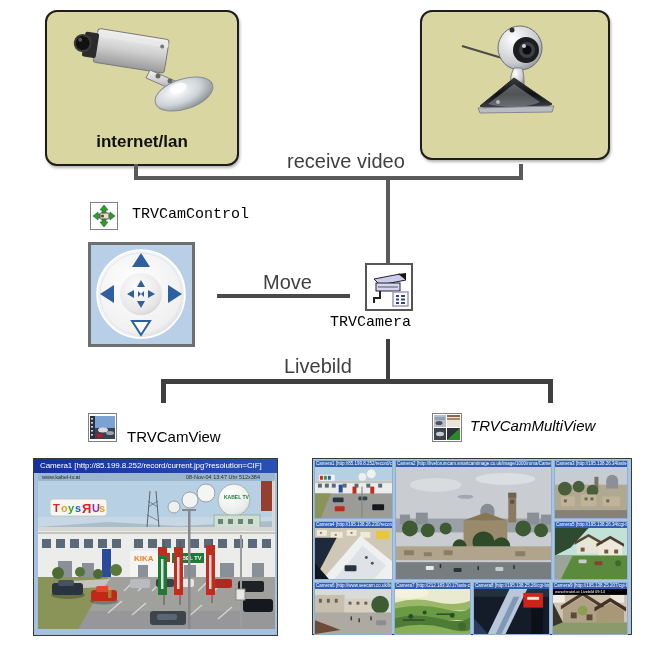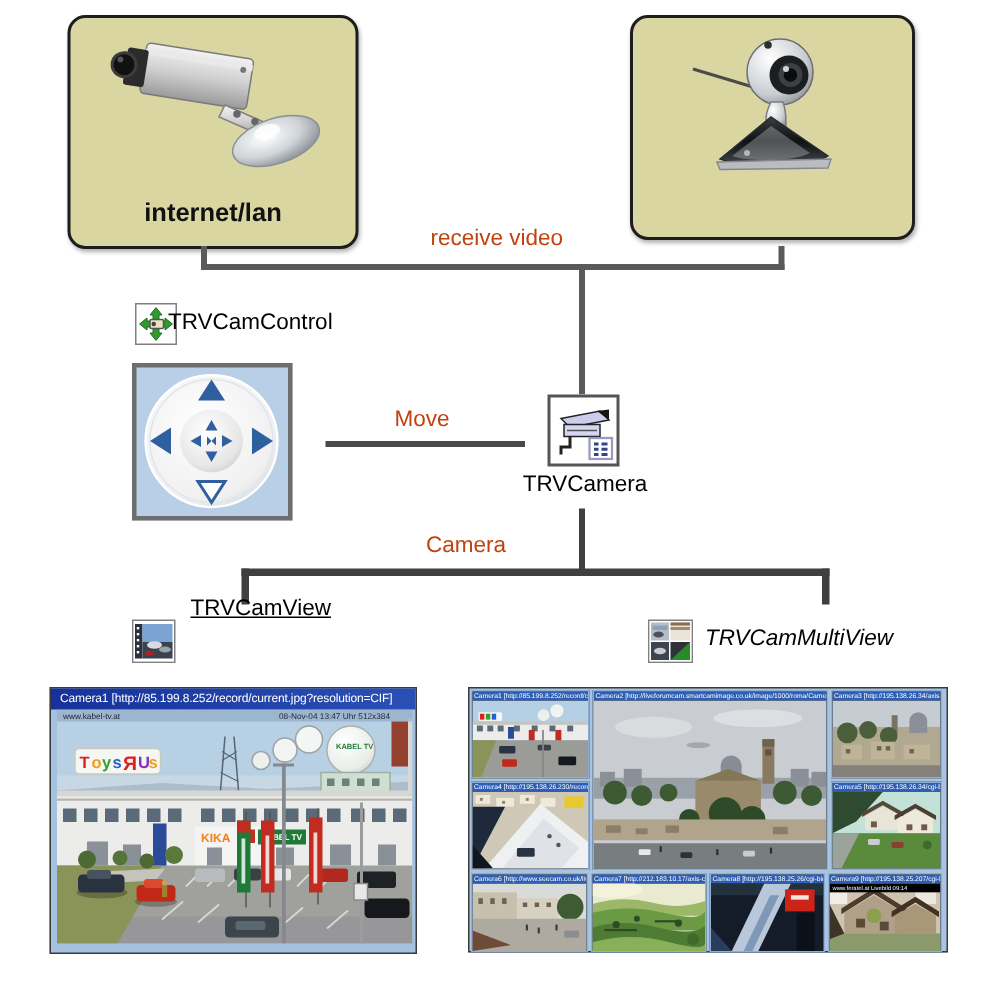--- a/index.html
+++ b/index.html
@@ -5,21 +5,21 @@
   html,body{margin:0;padding:0;background:#fff;}
   #canvas{position:relative;width:670px;height:670px;background:#fff;
           font-family:"Liberation Sans",sans-serif;overflow:hidden;}
   .line{position:absolute;background:#5a5a5a;}
   .line-dark{position:absolute;background:#3f3f3f;}
   .device-box{position:absolute;background:#d9d6a2;border:2.5px solid #1d1d1b;
               border-radius:12px;box-shadow:1px 2px 3px rgba(0,0,0,.3);}
   .device-box .art{position:absolute;left:0;top:6px;width:100%;text-align:center;}
   .box-label{position:absolute;left:0;bottom:12px;width:100%;text-align:center;
              font-size:17px;font-weight:bold;color:#111;}
-  .edge-label{position:absolute;font-size:15px;color:#c2410c;white-space:nowrap;}
+  .edge-label{position:absolute;font-size:20px;color:#404040;white-space:nowrap;}
   .node-label{position:absolute;font-size:15px;color:#000;white-space:nowrap;}
   .small-icon{position:absolute;background:#fff;border:1px solid #808080;box-sizing:border-box;}
   
   #cam-window{position:absolute;left:33px;top:458px;width:245px;height:178px;
               border:1px solid #3a3a3a;box-sizing:border-box;background:#a4c1e0;}
   #cam-titlebar{height:14px;background:linear-gradient(90deg,#16329a,#2a50b6);
                 color:#fff;font-size:8px;letter-spacing:-0.1px;line-height:14px;
                 padding:0 2px 0 6px;white-space:nowrap;overflow:hidden;}
   #cam-body{position:absolute;left:4px;top:14px;width:237px;height:156px;overflow:hidden;}
   
@@ -109,21 +109,21 @@
   <div class="small-icon" style="left:90px;top:202px;width:28px;height:28px;">
     <svg width="26" height="26" viewBox="0 0 26 26">
       <polygon points="13,2 9,7 11,7 11,10 15,10 15,7 17,7" fill="#2f9a2f" stroke="#156315" stroke-width=".6"></polygon>
       <polygon points="13,24 9,19 11,19 11,16 15,16 15,19 17,19" fill="#2f9a2f" stroke="#156315" stroke-width=".6"></polygon>
       <polygon points="2,13 7,9 7,11 10,11 10,15 7,15 7,17" fill="#2f9a2f" stroke="#156315" stroke-width=".6"></polygon>
       <polygon points="24,13 19,9 19,11 16,11 16,15 19,15 19,17" fill="#2f9a2f" stroke="#156315" stroke-width=".6"></polygon>
       <rect x="9" y="10" width="9" height="6" rx="1" fill="#e8e2c0" stroke="#555"></rect>
       <circle cx="11.5" cy="13" r="1.5" fill="#444"></circle>
     </svg>
   </div>
-  <div class="node-label" style="left:112px;top:206px;">TRVCamControl</div>
+  <div class="node-label" style="left:132px;top:206px;font-family:Liberation Mono, monospace;">TRVCamControl</div>
 
   <div style="position:absolute;left:88px;top:242px;width:107px;height:105px;background:#b9cfe8;
               border:3px solid #6e6e6e;box-sizing:border-box;">
     <svg width="101" height="99" viewBox="0 0 101 99">
       <defs>
         <radialGradient id="pad" cx=".42" cy=".38" r=".75">
           <stop offset="0" stop-color="#ffffff"></stop>
             <stop offset=".75" stop-color="#f0f0f0"></stop>
             <stop offset="1" stop-color="#cccccc"></stop>
         </radialGradient>
@@ -165,23 +165,23 @@
       <g fill="#334488">
         <rect x="29" y="30" width="3" height="2"></rect>
           <rect x="34" y="30" width="4" height="2"></rect>
         <rect x="29" y="33.5" width="3" height="2"></rect>
           <rect x="34" y="33.5" width="4" height="2"></rect>
         <rect x="29" y="37" width="3" height="2"></rect>
           <rect x="34" y="37" width="4" height="2"></rect>
       </g>
     </svg>
   </div>
-  <div class="node-label" style="left:330px;top:314px;width:120px;text-align:center;">TRVCamera</div>
-
-  <div class="edge-label" style="left:284px;top:355px;">Camera</div>
+  <div class="node-label" style="left:330px;top:314px;width:120px;text-align:left;font-family:Liberation Mono, monospace;">TRVCamera</div>
+
+  <div class="edge-label" style="left:284px;top:355px;">Livebild</div>
   <div class="line-dark" style="left:386px;top:339px;width:4px;height:44px;"></div>
   <div class="line-dark" style="left:161px;top:379px;width:392px;height:5px;"></div>
   <div class="line-dark" style="left:161px;top:379px;width:5px;height:24px;"></div>
   <div class="line-dark" style="left:548px;top:379px;width:5px;height:24px;"></div>
 
   <div class="small-icon" style="left:88px;top:413px;width:29px;height:29px;">
     <svg width="27" height="27" viewBox="0 0 27 27">
       <rect width="27" height="27" fill="#fff"></rect>
       <rect x="1" y="2" width="5" height="23" fill="#2b3140"></rect>
       <rect x="2.2" y="4" width="1.6" height="1.6" fill="#fff"></rect>
@@ -189,21 +189,21 @@
       <rect x="2.2" y="12" width="1.6" height="1.6" fill="#fff"></rect>
         <rect x="2.2" y="16" width="1.6" height="1.6" fill="#fff"></rect>
       <rect x="2.2" y="20" width="1.6" height="1.6" fill="#fff"></rect>
       <rect x="6" y="2" width="20" height="12" fill="#7aa2d2"></rect>
       <rect x="6" y="14" width="20" height="11" fill="#3a424e"></rect>
       <ellipse cx="14" cy="16" rx="5" ry="2.5" fill="#d8dce0"></ellipse>
       <ellipse cx="21" cy="19" rx="4" ry="2" fill="#9aa2aa"></ellipse>
       <rect x="8" y="20" width="5" height="3" fill="#b02020"></rect>
     </svg>
   </div>
-  <div class="node-label" style="left:127px;top:397px;text-decoration:underline;">TRVCamView</div>
+  <div class="node-label" style="left:127px;top:428px;">TRVCamView</div>
 
   <div class="small-icon" style="left:432px;top:413px;width:30px;height:29px;">
     <svg width="28" height="27" viewBox="0 0 28 27">
       <rect width="28" height="27" fill="#fff"></rect>
       <rect x="1" y="1" width="12" height="12" fill="#b8bcc4"></rect>
       <ellipse cx="6" cy="9" rx="3.5" ry="2" fill="#4a525c"></ellipse>
       <rect x="2" y="3" width="10" height="3" fill="#8aa2c0"></rect>
       <rect x="14" y="1" width="13" height="12" fill="#e8e4da"></rect>
       <rect x="14" y="1" width="13" height="2" fill="#8a6a4a"></rect>
       <rect x="14" y="4" width="13" height="2" fill="#a88a68"></rect>

